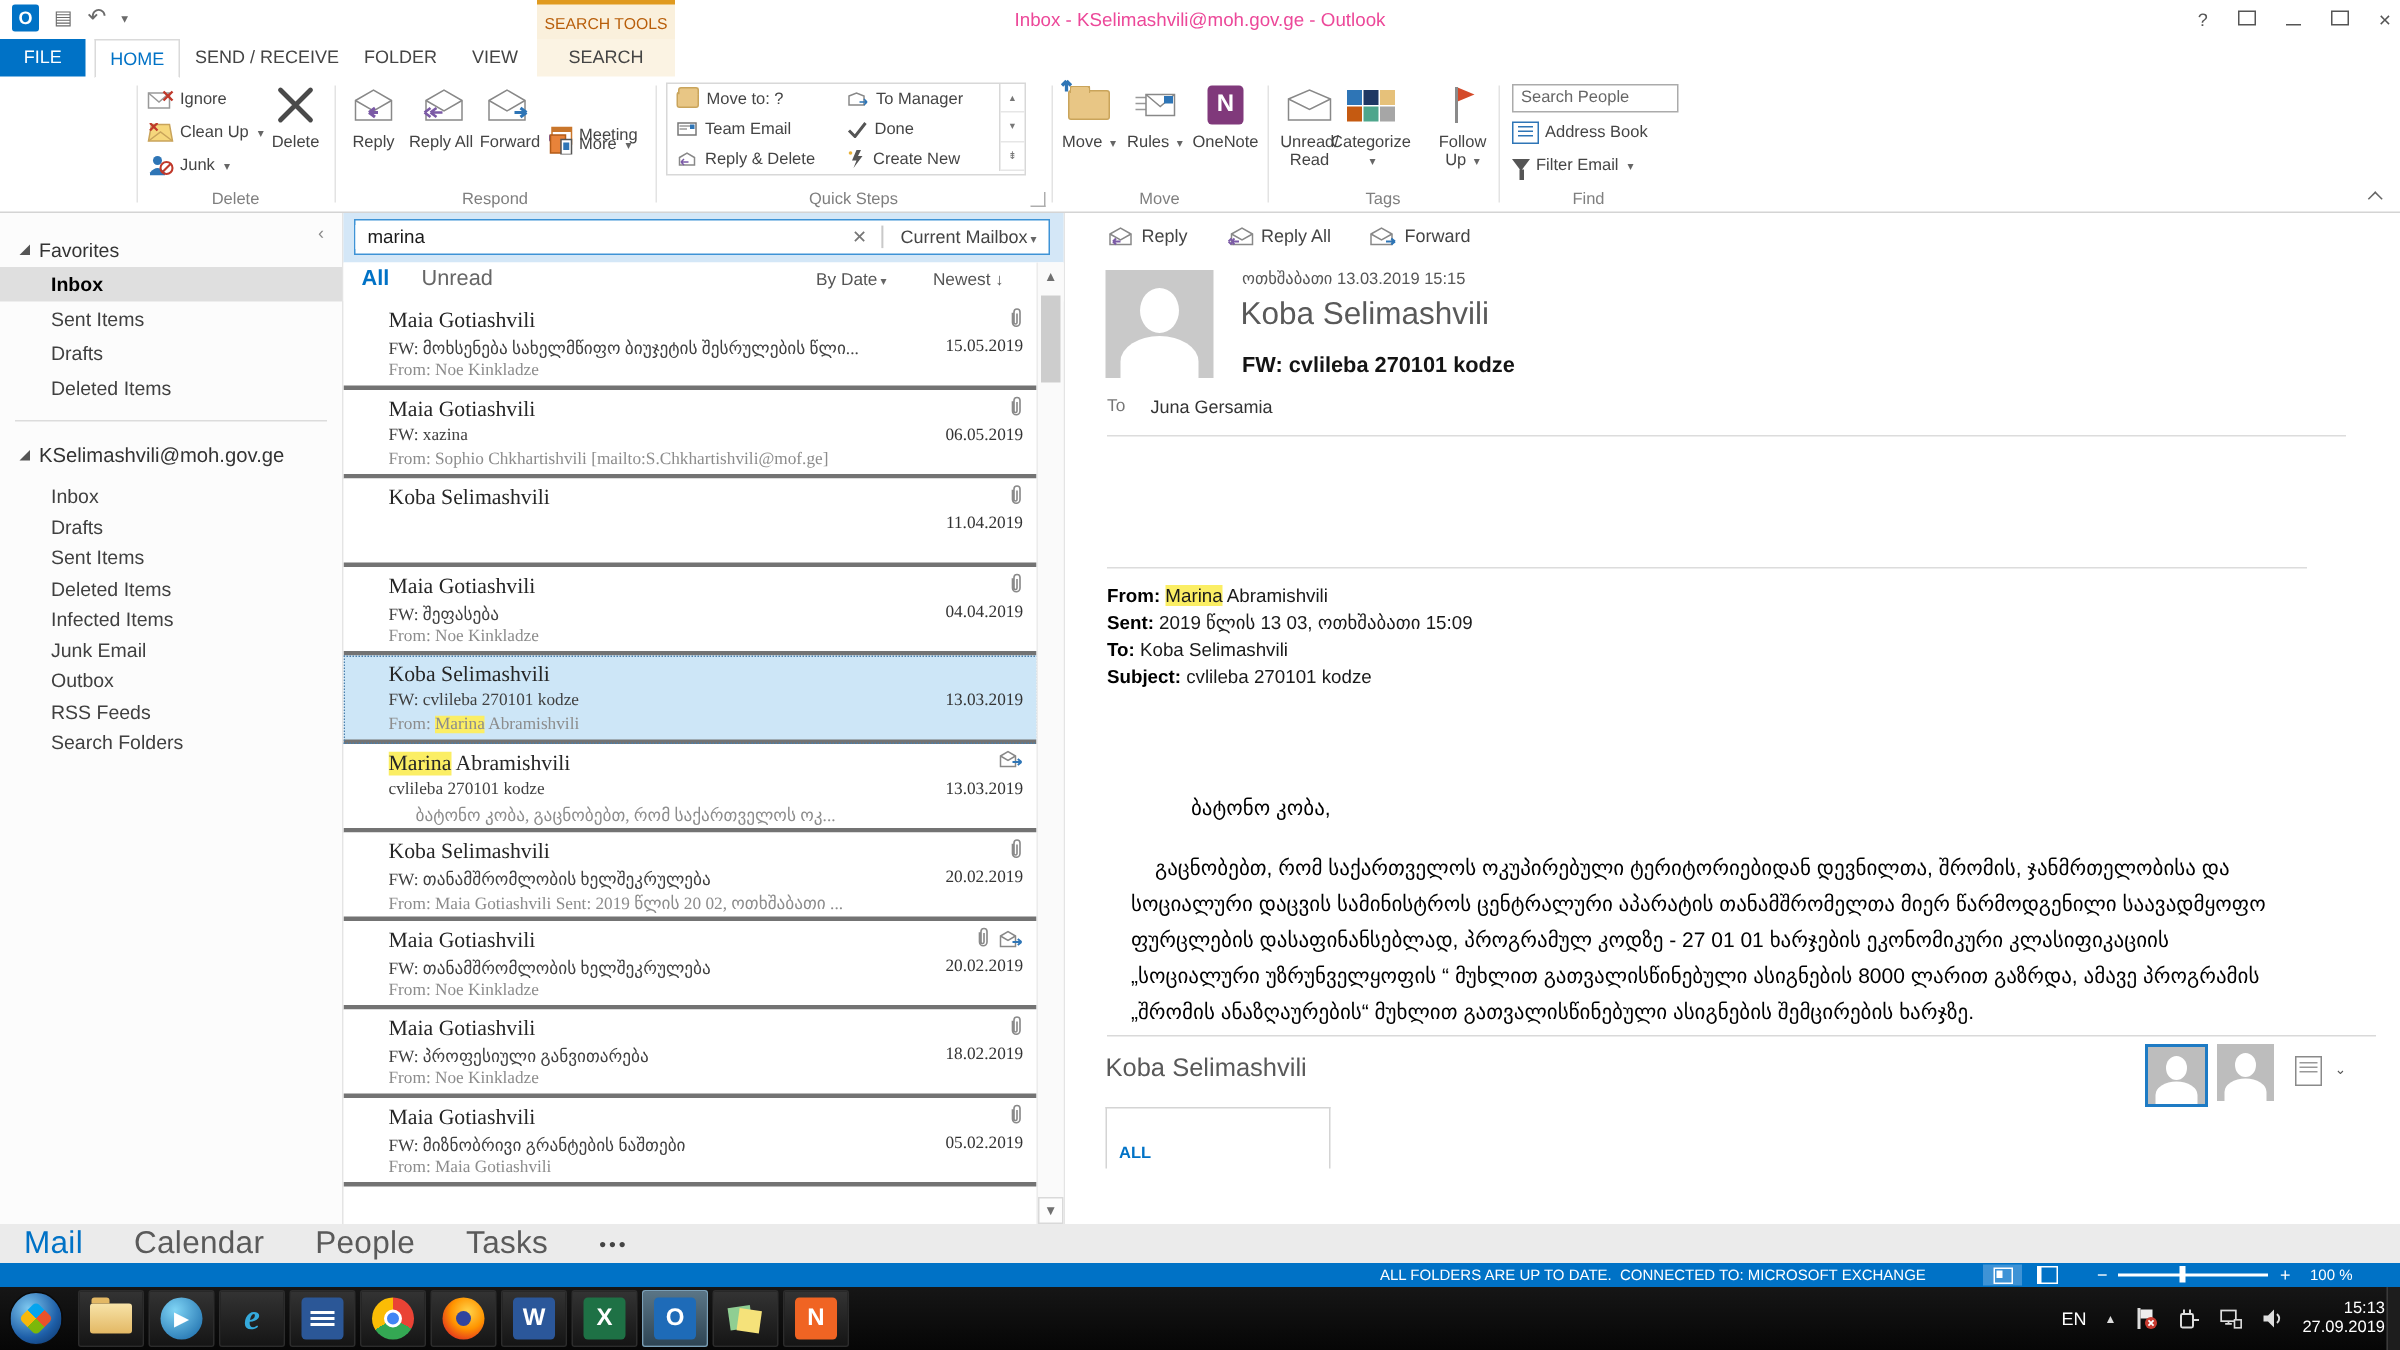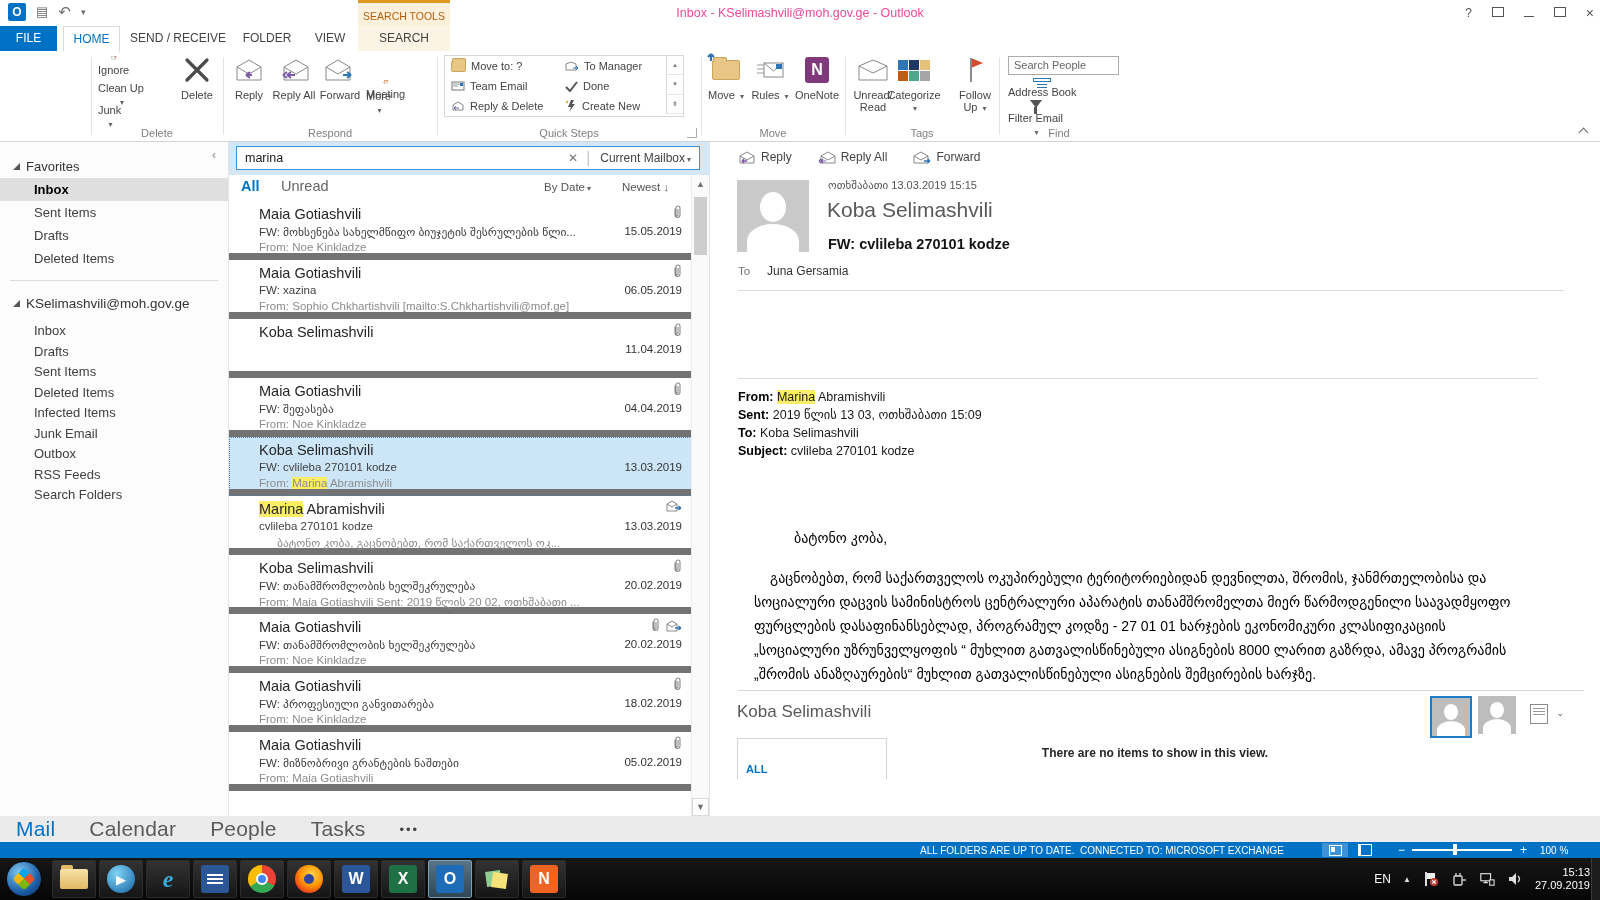--- a/index.html
+++ b/index.html
@@ -33,21 +33,21 @@
   .tab-view{left:304px;width:52px;}
   .tab-search{left:358px;width:92px;background:#FBF3E3;}
 
   
   #ribbon{position:absolute;left:0;top:52px;width:1600px;height:89px;background:#fff;border-bottom:1px solid #D4D4D4;}
   .rgroup{position:absolute;top:0;height:88px;}
   .rg-label{position:absolute;bottom:1px;left:0;right:0;text-align:center;font-size:11px;color:#7F7F7F;}
   .rdiv{position:absolute;top:5px;height:78px;width:1px;background:#E3E3E3;}
   .lbtn{position:absolute;top:2px;text-align:center;font-size:11px;color:#444;line-height:12px;cursor:default;}
   .lbtn .ic{height:32px;display:flex;align-items:center;justify-content:center;margin-bottom:3px;}
-  .sbtn{position:absolute;display:flex;align-items:center;gap:4px;font-size:11px;color:#444;height:20px;white-space:nowrap;cursor:default;flex-direction:column;}
+  .sbtn{position:absolute;display:flex;align-items:center;gap:4px;font-size:11px;color:#444;height:20px;white-space:nowrap;cursor:default;}
   .caret::after{content:"▾";font-size:8px;color:#666;margin-left:2px;}
   
   .env16{width:18px;height:13px;} .env28{width:30px;height:22px;}
   .qsbox{position:absolute;left:6px;top:3px;width:238px;height:60px;border:1px solid #D8D8D8;background:#fff;}
   .qs-item{position:absolute;display:flex;align-items:center;gap:5px;font-size:11px;color:#444;height:20px;white-space:nowrap;}
   .qs-scroll{position:absolute;right:0;top:0;width:16px;height:58px;border-left:1px solid #D8D8D8;display:flex;flex-direction:column;}
   .qs-scroll div{flex:1;border-bottom:1px solid #E6E6E6;font-size:7px;color:#777;display:flex;align-items:center;justify-content:center;}
   .launcher{position:absolute;right:3px;bottom:2px;width:9px;height:9px;border-left:1px solid #999;border-bottom:1px solid #999;transform:rotate(-90deg);opacity:.8;}
   .cat-grid{display:grid;grid-template-columns:10px 10px 10px;grid-auto-rows:10px;gap:1px;}
   .folder-ic{width:26px;height:18px;background:#E8C685;border:1px solid #C9A45B;border-radius:2px;position:relative;}
@@ -84,21 +84,21 @@
   .sx{color:#777;font-size:12px;padding:0 8px;cursor:default;}
   .ssep{color:#C9C9C9;}
   .scope{font-size:12px;color:#444;padding:0 8px 0 10px;white-space:nowrap;}
   #listheader{position:absolute;left:0;top:33px;width:100%;height:26px;background:#fff;}
   .lh-all{position:absolute;left:12px;top:3px;font-size:14.5px;color:#0072C6;font-weight:bold;}
   .lh-unread{position:absolute;left:52px;top:3px;font-size:14.5px;color:#666;}
   .lh-bydate{position:absolute;right:118px;top:6px;font-size:11.5px;color:#555;}
   .lh-newest{position:absolute;right:40px;top:6px;font-size:11.5px;color:#555;}
   .down-ic{font-size:11px;color:#555;}
   #elist{position:absolute;left:0;top:59px;width:463px;height:615px;overflow:hidden;}
-  .erow{position:relative;height:59px;border-bottom:7px solid #737373;box-sizing:border-box;background:#fff;}
+  .erow{position:relative;height:59px;border-bottom:3px solid #737373;box-sizing:border-box;background:#fff;font-family:Liberation Serif, serif;}
   .erow.sel{background:#CDE6F7;outline:1px dotted #4A7FAB;outline-offset:-1px;}
   .e-sender{position:absolute;left:30px;top:5px;right:95px;font-size:14.5px;color:#262626;white-space:nowrap;overflow:hidden;}
   .e-subject{position:absolute;left:30px;top:24px;right:95px;font-size:11.5px;color:#404040;white-space:nowrap;overflow:hidden;}
   .e-from{position:absolute;left:30px;top:40px;right:95px;font-size:11.5px;color:#8C8C8C;white-space:nowrap;overflow:hidden;}
   .e-from.indent{left:48px;}
   .e-date{position:absolute;right:10px;top:24px;font-size:11.5px;color:#333;}
   .e-ic{position:absolute;right:10px;top:4px;display:flex;gap:6px;align-items:center;}
   .hl{background:#FBEE64;}
   
   #lscroll{position:absolute;right:0;top:33px;width:18px;height:641px;background:#FAFAFA;border-left:1px solid #ECECEC;box-sizing:border-box;}
@@ -708,21 +708,20 @@
     </div>
     <div class="pp-av" style="right:84px;">
       <span class="sil-head" style="width:14px;height:16px;top:6px;"></span>
       <span class="sil-body" style="width:28px;height:18px;top:23px;"></span>
     </div>
     <div id="pp-srcic"></div>
     <div id="pp-chev">⌄</div>
     <div id="pp-tab">
       <span id="pp-all">ALL</span>
     </div>
-    <div id="pp-empty">There are no items to show in this view.</div>
   </div>
 </div>
 
 <div id="bottomnav">
   <span class="bn active">Mail</span>
   <span class="bn">Calendar</span>
   <span class="bn">People</span>
   <span class="bn">Tasks</span>
   <span class="bn bn-more">•••</span>
 </div>

